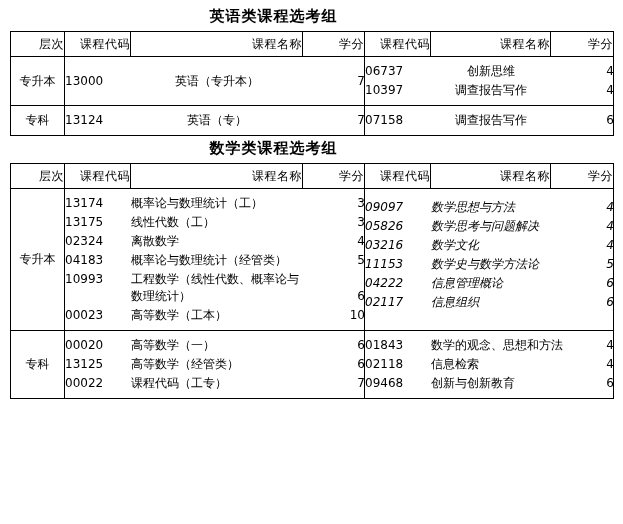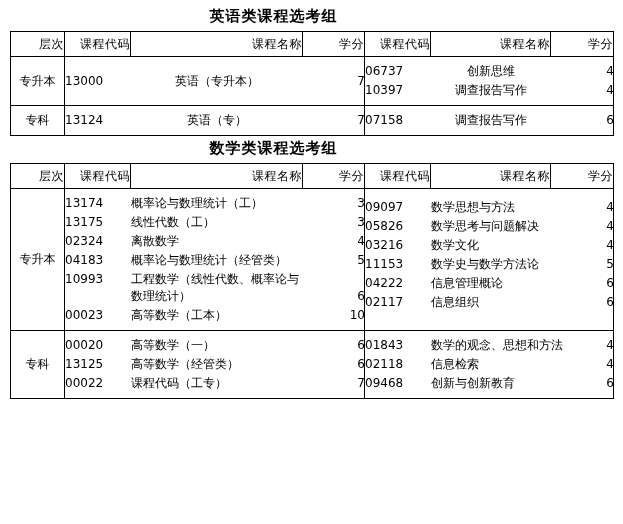--- a/index.html
+++ b/index.html
@@ -263,21 +263,21 @@
             </tr>
             <tr>
               <td class="code">00023</td>
               <td class="name">高等数学（工本）</td>
               <td class="credit">10</td>
             </tr>
           </tbody>
               </table>
         </div>
       </td>
-      <td colspan="3" style="vertical-align:top;">
+      <td colspan="3" style="vertical-align:top;font-style:italic;">
         <div class="blk" style="padding-top:9px;">
           <table class="inner">
             <colgroup>
                   <col class="col-e">
                   <col class="col-f">
                   <col class="col-g">
                 </colgroup>
             <tbody>
                   <tr>
               <td class="code">09097</td>

